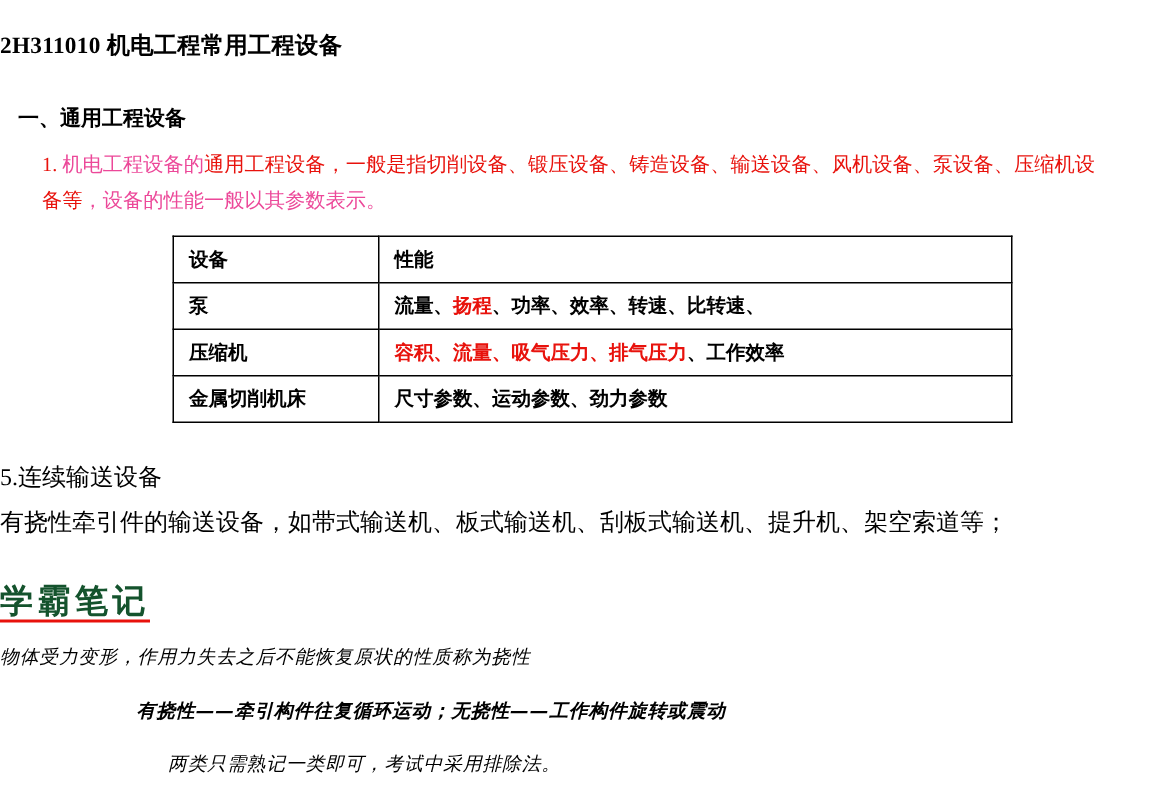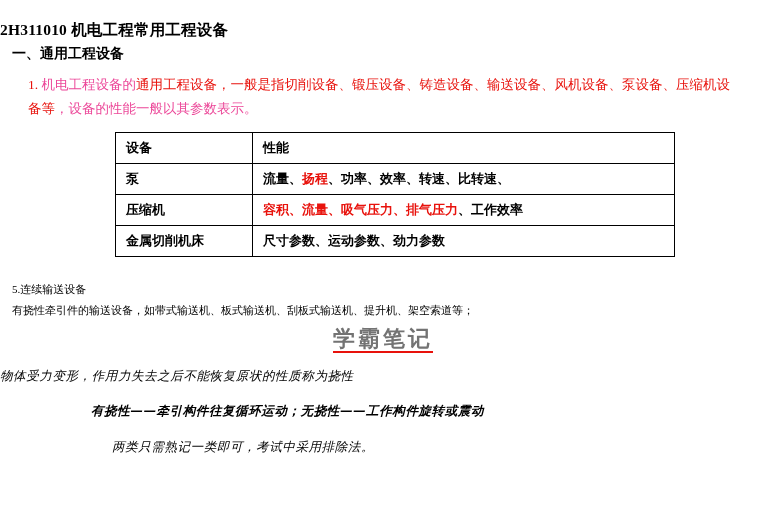--- a/index.html
+++ b/index.html
@@ -25,21 +25,21 @@
   .doc-title {
     text-align: left;
     font-weight: bold;
     font-size: 15.5px;
     margin-top: 20px;
     letter-spacing: 0.2px;
   }
   .section-heading {
     font-weight: bold;
     font-size: 14px;
-    margin-top: 4px;
+    margin-top: 29px;
     margin-left: 12px;
   }
   .red {
     color: #e8120c;
   }
   .para-red {
     color: #e8120c;
     font-size: 13.5px;
     line-height: 1.75;
     margin-left: 28px;
@@ -61,36 +61,34 @@
     border: 1px solid #000000;
     padding: 6px 8px 6px 10px;
     height: 18px;
     vertical-align: middle;
     line-height: 1.3;
   }
   table.spec td.c1 {
     width: 118px;
   }
   .body-text {
-    font-size: 11px;
+    font-size: 16px;
     line-height: 1.85;
-    margin-left: 12px;
     margin-right: 20px;
   }
   .blk-sub {
     margin-top: 22px;
   }
   .note-title {
-    text-align: center;
-    color: #737373;
+    color: #14532d;
     font-weight: bold;
     font-size: 22px;
     font-family: "DejaVu Serif", "Liberation Serif", serif;
     letter-spacing: 3px;
-    margin-top: 4px;
+    margin-top: 23px;
     text-decoration: underline;
     text-decoration-color: #e8120c;
     text-underline-offset: 5px;
   }
   .hand {
     font-family: "DejaVu Serif", "Liberation Serif", serif;
     font-size: 12.5px;
     font-style: italic;
     letter-spacing: 0.6px;
     line-height: 2.2;

